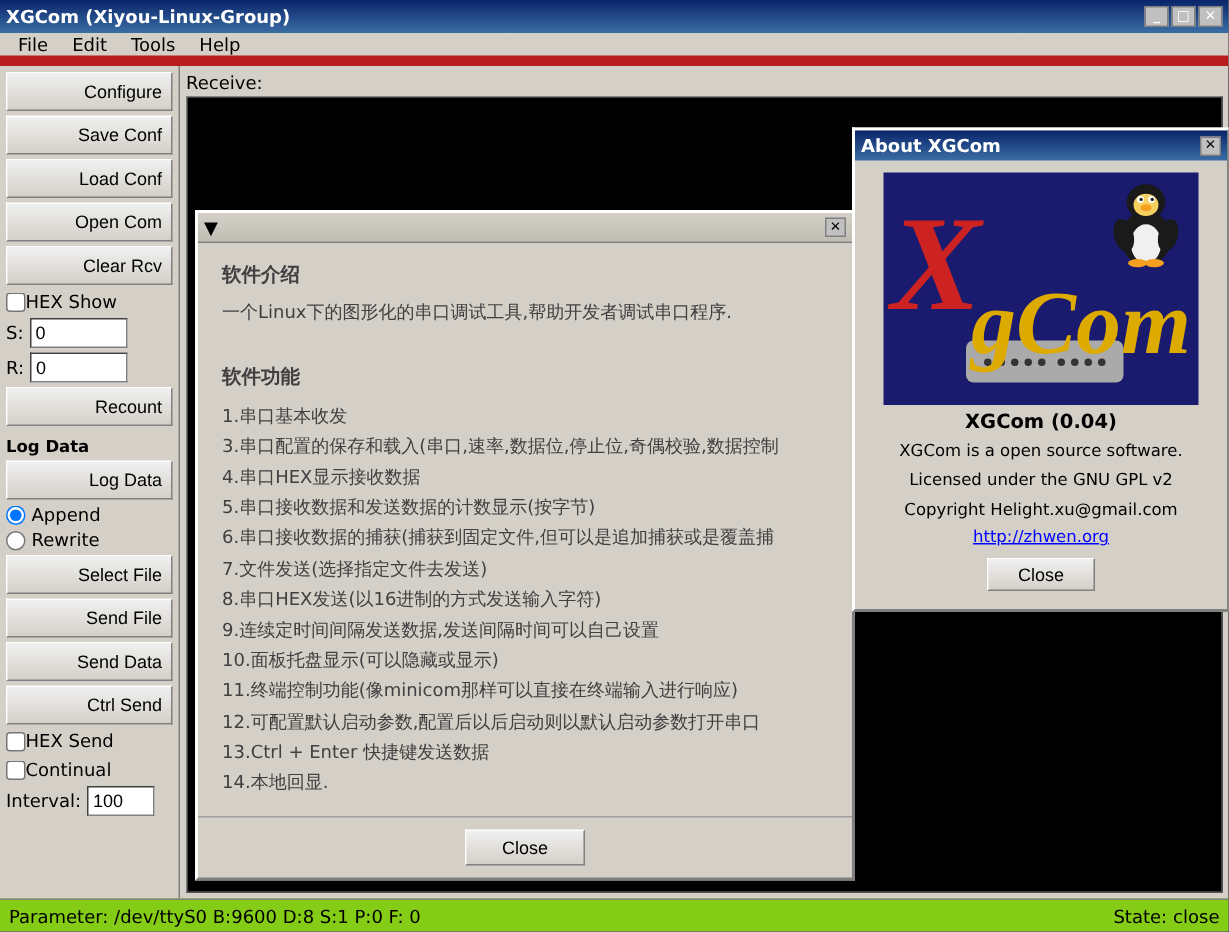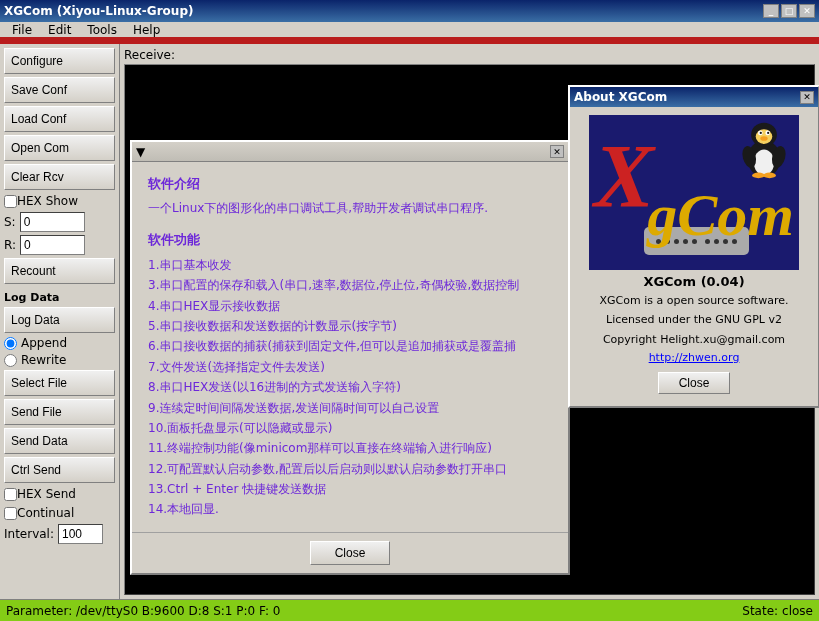--- a/index.html
+++ b/index.html
@@ -68,21 +68,21 @@
       flex-shrink: 0;
     }
     .btn {
       background: linear-gradient(to bottom, #f0f0f0, #d4d0c8);
       border: 1px solid #808080;
       border-top-color: #ffffff;
       border-left-color: #ffffff;
       padding: 3px 6px;
       font-size: 12px;
       cursor: pointer;
-      text-align: left;
+      text-align: right;
       height: 26px;
     }
 
     .checkbox-row {
       display: flex;
       align-items: center;
       gap: 0;
       font-size: 12px;
       padding: 1px 0;
     }
@@ -284,28 +284,28 @@
       background: #c0c0c0;
       border: 1px solid #808080;
       font-size: 9px;
       display: flex; align-items: center; justify-content: center;
       cursor: pointer;
     }
     .intro-content {
       padding: 12px 16px;
       font-size: 12px;
       line-height: 1.6;
-      color: #6d28d9;
+      color: #404040;
     }
     .intro-content h3 {
       font-size: 13px;
       margin-bottom: 4px;
     }
     .intro-content p {
-      margin-bottom: 12px;
+      margin-bottom: 24px;
       font-size: 12px;
     }
     .intro-content .item {
       font-size: 12px;
       line-height: 1.7;
     }
     .intro-footer {
       display: flex;
       justify-content: center;
       padding: 8px;

